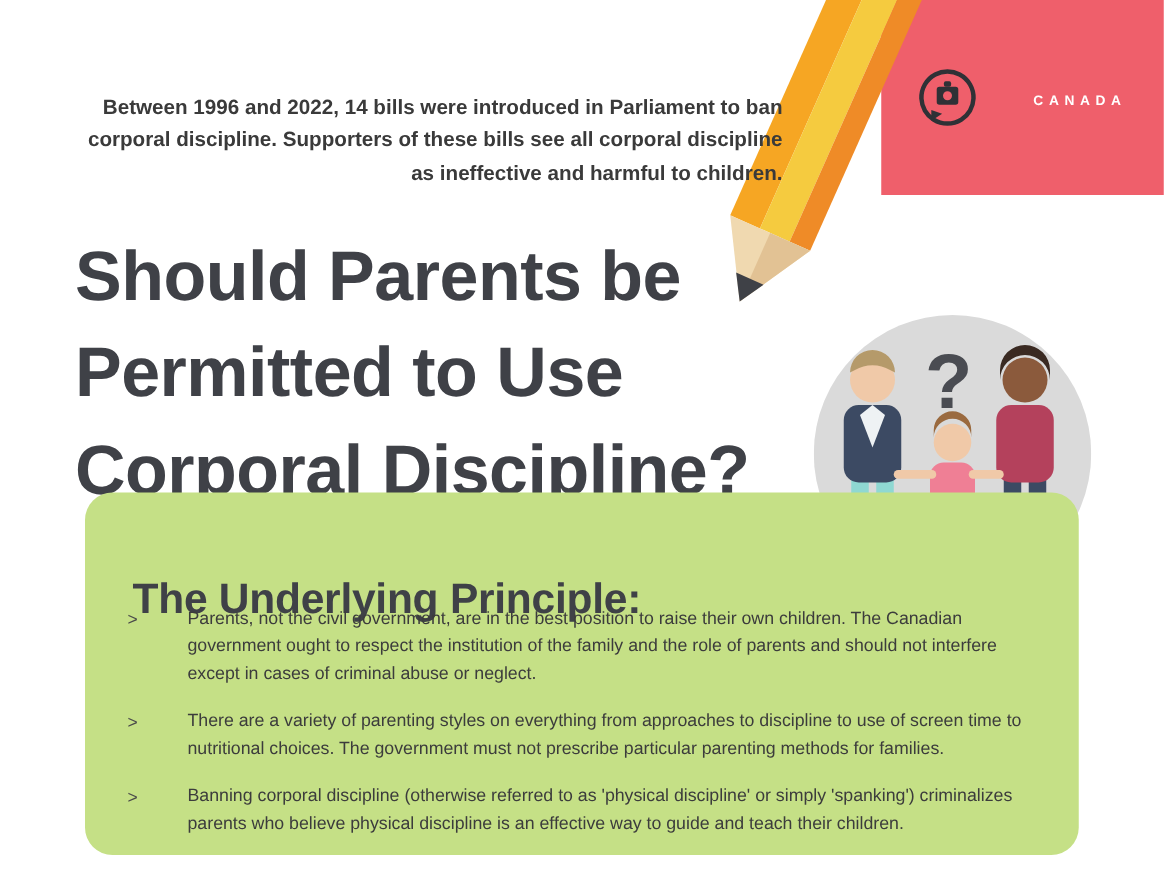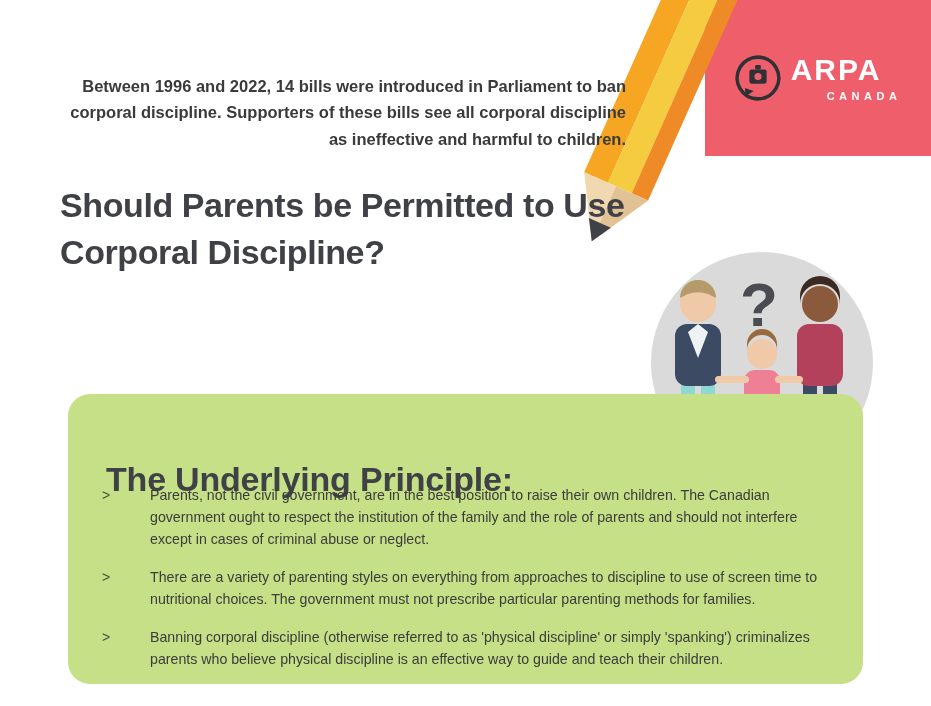--- a/index.html
+++ b/index.html
@@ -85,21 +85,21 @@
     color: #3a3a3a;
     text-align: right;
   }
 
   
   .headline {
     position: absolute;
     left: 60px;
     top: 158px;
     width: 640px;
-    font-size: 34px;
+    font-size: 56px;
     font-weight: bold;
     line-height: 1.38;
     letter-spacing: -0.4px;
     color: #3f4147;
     margin-top: 24px;
   }
 
   
   .green-panel {
     position: absolute;
@@ -151,21 +151,20 @@
 
 <div class="logo-badge">
   <svg class="logo-mark" viewBox="0 0 64 64">
     <path d="M32 3 A29 29 0 1 1 31.9 3 Z" fill="none" stroke="#2f3136" stroke-width="5"></path>
     <path d="M14 46 L14 58 L26 50 Z" fill="#2f3136"></path>
     <rect x="20" y="20" width="24" height="20" rx="3" fill="#2f3136"></rect>
     <circle cx="32" cy="30" r="5" fill="#ef5f6b"></circle>
     <rect x="28" y="14" width="8" height="6" rx="2" fill="#2f3136"></rect>
   </svg>
   <div class="logo-text">
-    <span class="logo-title">ARPA</span>
     <span class="logo-sub">CANADA</span>
   </div>
 </div>
 
 <svg class="pencil" viewBox="0 0 230 300">
   <g transform="rotate(24 115 150)">
 
     <rect x="52" y="-70" width="26" height="292" fill="#f6a623"></rect>
     <rect x="78" y="-70" width="26" height="292" fill="#f5cb3f"></rect>
     <rect x="104" y="-70" width="18" height="292" fill="#ef8b27"></rect>

